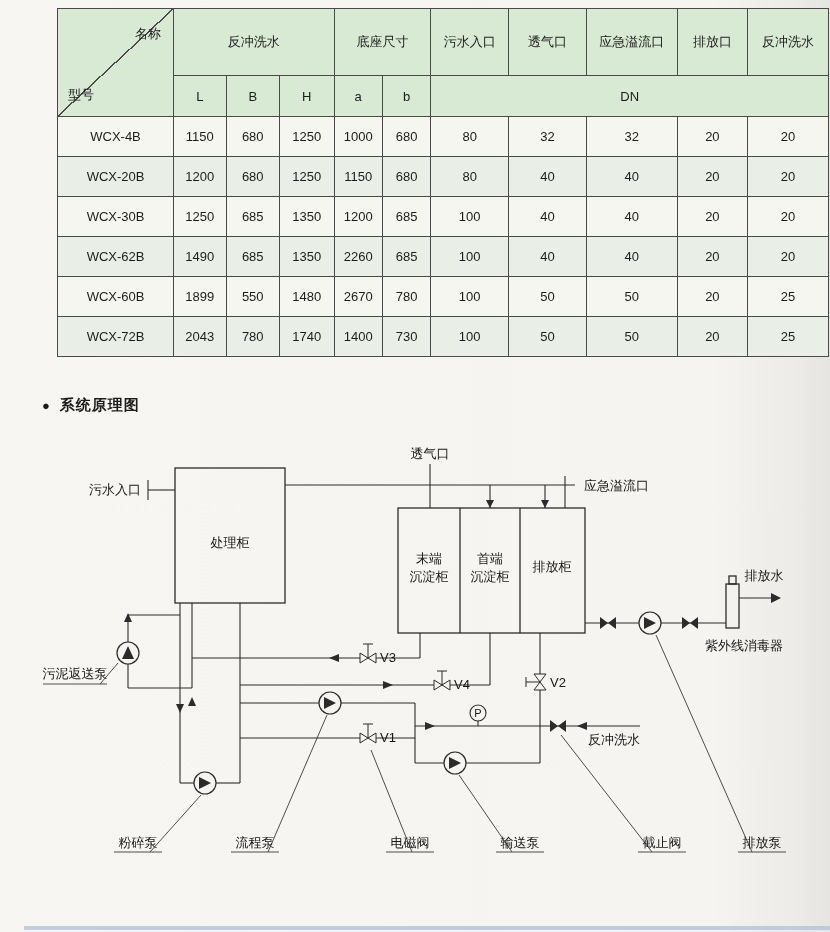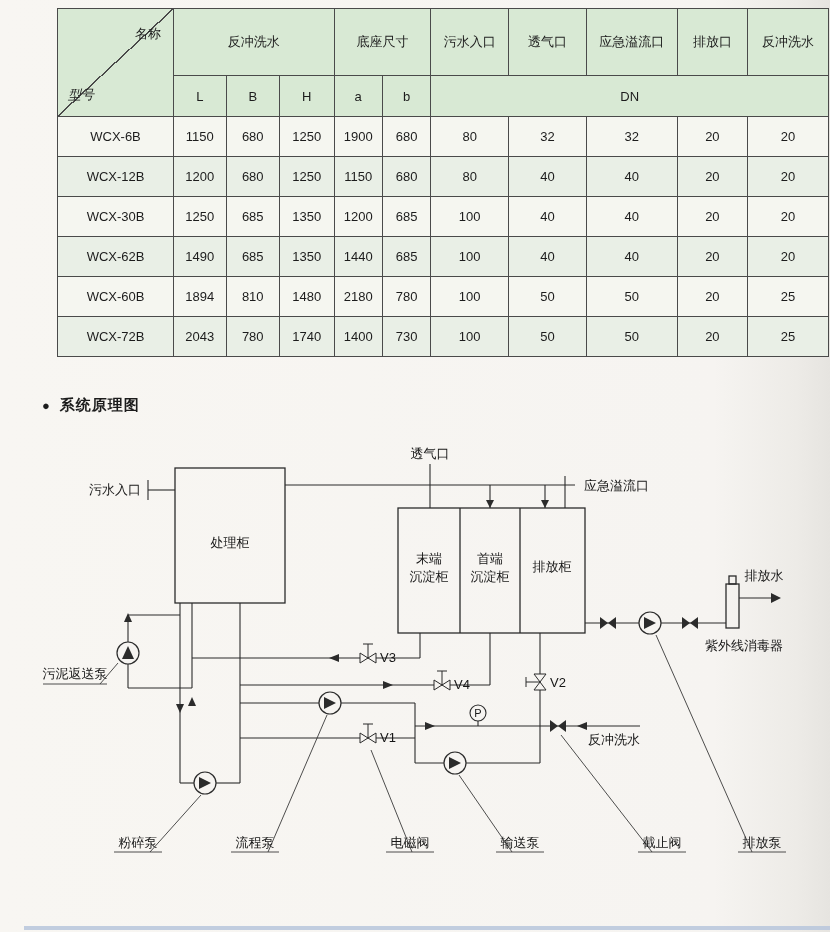--- a/index.html
+++ b/index.html
@@ -14,21 +14,21 @@
   .hdr{background:#d8e9d4;}
   .hr1 td{height:66px;}
   .hr2 td{height:40px;}
   .dr td{height:39px;}
   .row-a{background:#f5f6f0;}
   .row-b{background:#e9efe6;}
   .corner{position:relative;height:108px;}
   .corner .diag{position:absolute;inset:0;
     background:linear-gradient(to bottom right,transparent calc(50% - 0.7px),#4a4a4a calc(50% - 0.7px),#4a4a4a calc(50% + 0.7px),transparent calc(50% + 0.7px));}
   .corner .nm{position:absolute;top:16px;right:12px;}
-  .corner .mx{position:absolute;bottom:12px;left:10px;font-style:italic;}
+  .corner .mx{position:absolute;bottom:12px;left:10px;}
   
   .section-title{position:absolute;left:42px;top:396px;display:flex;align-items:center;gap:9px;
     font-size:15px;font-weight:bold;letter-spacing:1px;}
   .section-title .bullet{font-size:13px;}
   
   .diagram{position:absolute;left:0;top:438px;}
   .diagram text{font-family:"Liberation Sans","DejaVu Sans",sans-serif;font-size:13px;fill:#161616;}
   .diagram text.small{font-size:11px;}
   
   .scan-line{position:absolute;left:24px;right:0;bottom:2px;height:4px;background:#b7c6dc;opacity:.85;}
@@ -70,34 +70,34 @@
     <tr class="hr2">
       <td class="hdr">L</td>
       <td class="hdr">B</td>
       <td class="hdr">H</td>
       <td class="hdr">a</td>
       <td class="hdr">b</td>
       <td class="hdr" colspan="5">DN</td>
     </tr>
 
     <tr class="dr row-a">
-      <td>WCX-6B</td>
+      <td>WCX-4B</td>
       <td>1150</td>
       <td>680</td>
       <td>1250</td>
-      <td>1900</td>
+      <td>1000</td>
       <td>680</td>
       <td>80</td>
       <td>32</td>
       <td>32</td>
       <td>20</td>
       <td>20</td>
     </tr>
     <tr class="dr row-b">
-      <td>WCX-12B</td>
+      <td>WCX-20B</td>
       <td>1200</td>
       <td>680</td>
       <td>1250</td>
       <td>1150</td>
       <td>680</td>
       <td>80</td>
       <td>40</td>
       <td>40</td>
       <td>20</td>
       <td>20</td>
@@ -113,34 +113,34 @@
       <td>40</td>
       <td>40</td>
       <td>20</td>
       <td>20</td>
     </tr>
     <tr class="dr row-b">
       <td>WCX-62B</td>
       <td>1490</td>
       <td>685</td>
       <td>1350</td>
-      <td>1440</td>
+      <td>2260</td>
       <td>685</td>
       <td>100</td>
       <td>40</td>
       <td>40</td>
       <td>20</td>
       <td>20</td>
     </tr>
     <tr class="dr row-a">
       <td>WCX-60B</td>
-      <td>1894</td>
-      <td>810</td>
+      <td>1899</td>
+      <td>550</td>
       <td>1480</td>
-      <td>2180</td>
+      <td>2670</td>
       <td>780</td>
       <td>100</td>
       <td>50</td>
       <td>50</td>
       <td>20</td>
       <td>25</td>
     </tr>
     <tr class="dr row-b">
       <td>WCX-72B</td>
       <td>2043</td>

